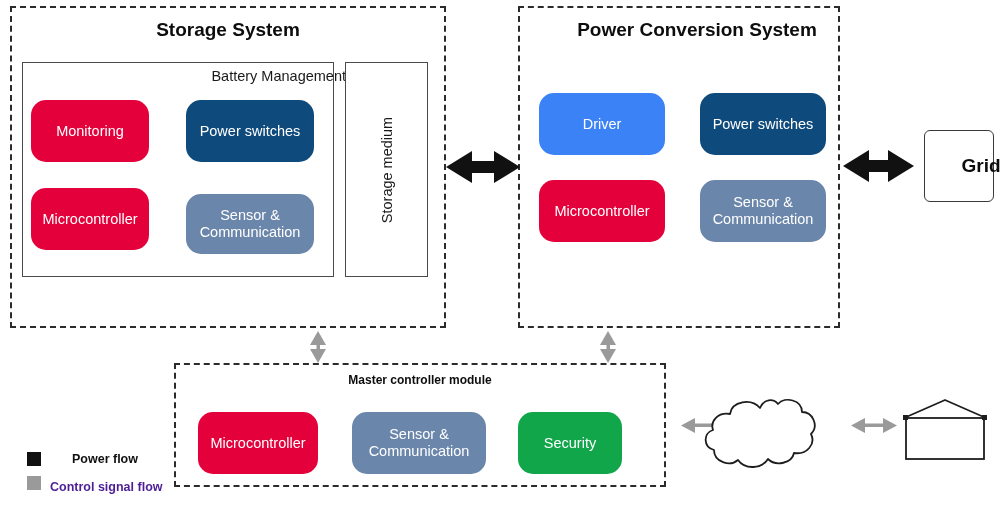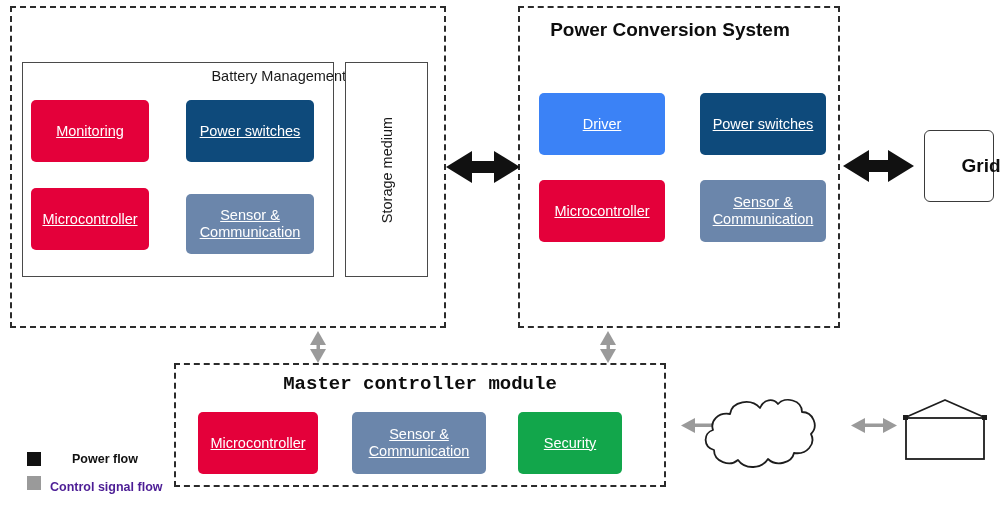--- a/index.html
+++ b/index.html
@@ -12,23 +12,23 @@
   
   .dashed-box{position:absolute;border:2px dashed #2b2b2b;background:#fff;box-sizing:border-box;}
   .sys-title{position:absolute;left:0;right:0;text-align:center;
              font-weight:bold;color:#0d0d0d;}
 
   
   .solid-box{position:absolute;border:1.6px solid #4a4a4a;background:#fff;box-sizing:border-box;}
   .solid-title{position:absolute;left:0;right:0;text-align:center;color:#1a1a1a;}
 
   
-  .chip{position:absolute;border-radius:5px;display:flex;align-items:center;
+  .chip{position:absolute;border-radius:15px;display:flex;align-items:center;
         justify-content:center;text-align:center;color:#ffffff;
-        font-size:14.5px;line-height:1.15;box-sizing:border-box;padding:2px 4px;text-decoration:underline;}
+        font-size:14.5px;line-height:1.15;box-sizing:border-box;padding:2px 4px;}
 
   
   .vert-label{position:absolute;left:50%;top:50%;
               transform:translate(-50%,-50%) rotate(-90deg);
               white-space:nowrap;font-size:14.5px;color:#1a1a1a;}
 
   
   .grid-box{position:absolute;border:1.6px solid #3a3a3a;border-radius:6px;background:#fff;
             display:flex;align-items:center;justify-content:center;
             font-weight:bold;font-size:19px;color:#0d0d0d;box-sizing:border-box;}
@@ -45,54 +45,55 @@
   .cloud-label{position:absolute;font-size:14px;color:#151515;white-space:nowrap;}
   .utility-label{position:absolute;font-size:13.5px;color:#151515;white-space:nowrap;}
 </style>
 </head>
 <body>
 
 <div class="canvas">
 
   <div class="dashed-box" style="left:10px;top:6px;width:436px;height:322px;">
   </div>
+  <div class="sys-title" style="left:10px;width:436px;top:19px;font-size:19px;">Storage System</div>
 
   <div class="solid-box" style="left:22px;top:62px;width:312px;height:215px;">
   </div>
   <div class="solid-title" style="left:22px;width:324px;top:68px;font-size:14.5px;text-align:right;">Battery Management</div>
 
   <div class="chip" style="left:31px;top:100px;width:118px;height:62px;background:#E4003A;">Monitoring</div>
 
   <div class="chip" style="left:186px;top:100px;width:128px;height:62px;background:#0E4A7B;">Power switches</div>
 
   <div class="chip" style="left:31px;top:188px;width:118px;height:62px;background:#E4003A;">Microcontroller</div>
 
   <div class="chip" style="left:186px;top:194px;width:128px;height:60px;background:#6B86AB;">Sensor &amp; Communication</div>
 
   <div class="solid-box" style="left:345px;top:62px;width:83px;height:215px;">
     <span class="vert-label">Storage medium</span>
   </div>
 
   <div class="dashed-box" style="left:518px;top:6px;width:322px;height:322px;">
   </div>
-  <div class="sys-title" style="left:509px;width:322px;top:19px;font-size:19px;">Power Conversion System</div>
+  <div class="sys-title" style="left:536px;width:322px;top:19px;font-size:19px;">Power Conversion System</div>
 
   <div class="chip" style="left:539px;top:93px;width:126px;height:62px;background:#3b82f6;">Driver</div>
 
   <div class="chip" style="left:700px;top:93px;width:126px;height:62px;background:#0E4A7B;">Power switches</div>
 
   <div class="chip" style="left:539px;top:180px;width:126px;height:62px;background:#E4003A;">Microcontroller</div>
 
   <div class="chip" style="left:700px;top:180px;width:126px;height:62px;background:#6B86AB;">Sensor &amp; Communication</div>
 
   <div class="grid-box" style="left:924px;top:130px;width:70px;height:72px;padding-left:44px;">Grid</div>
 
   <div class="dashed-box" style="left:174px;top:363px;width:492px;height:124px;">
   </div>
-  <div class="sys-title" style="left:174px;width:492px;top:373px;font-size:19px;font-family:Liberation Mono, monospace;">Master controller module</div>
+  <div class="sys-title" style="left:174px;width:492px;top:373px;font-size:12px;">Master controller module</div>
 
   <div class="chip" style="left:198px;top:412px;width:120px;height:62px;background:#E4003A;">Microcontroller</div>
 
   <div class="chip" style="left:352px;top:412px;width:134px;height:62px;background:#6B86AB;">Sensor &amp; Communication</div>
 
   <div class="chip" style="left:518px;top:412px;width:104px;height:62px;background:#12A64B;">Security</div>
 
   <div class="cloud-label" style="left:760px;top:413px;">Internet</div>
 
   <div class="utility-label" style="left:926px;top:419px;">Utility</div>

